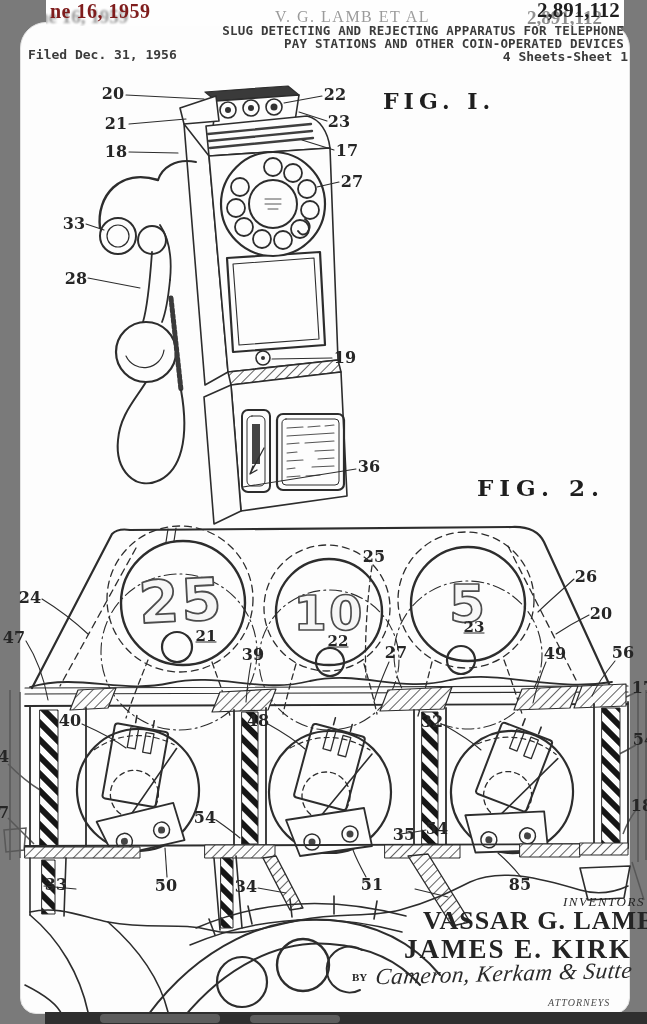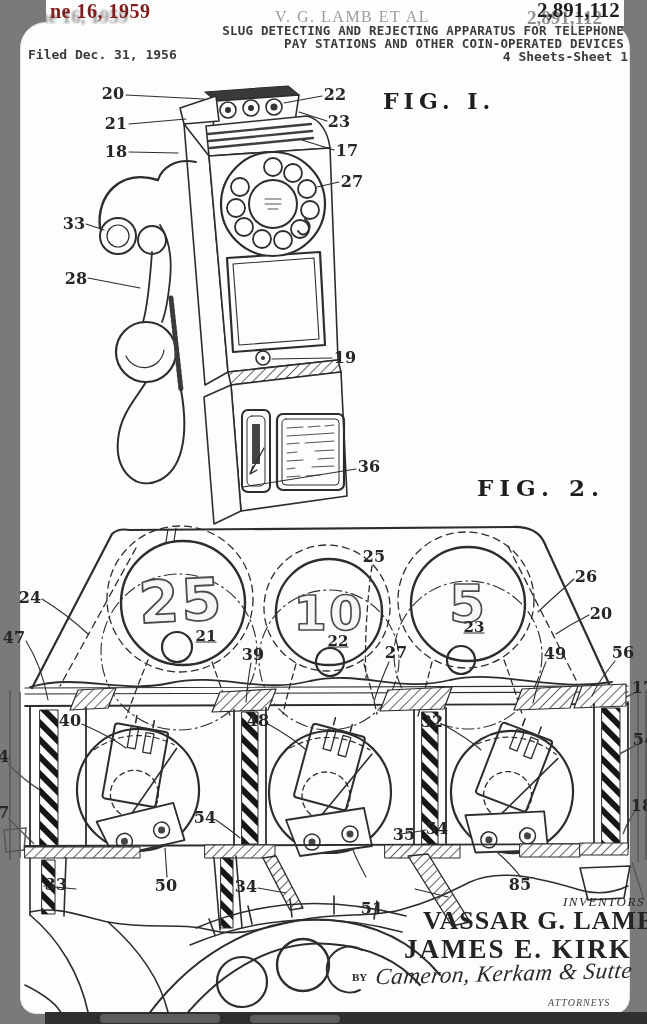--- a/index.html
+++ b/index.html
@@ -331,21 +331,21 @@
     <div class="ref" style="left: 70px; top: 721px;">40</div>
     <div class="ref" style="left: 258px; top: 721px;">48</div>
     <div class="ref" style="left: 432px; top: 722px;">32</div>
     <div class="ref" style="left: 205px; top: 818px;">54</div>
     <div class="ref" style="left: 437px; top: 829px;">54</div>
     <div class="ref" style="left: -2px; top: 757px;">54</div>
     <div class="ref" style="left: -2px; top: 813px;">37</div>
     <div class="ref" style="left: 32px; top: 885px; margin-left: 24px;">33</div>
     <div class="ref" style="left: 166px; top: 886px;">50</div>
     <div class="ref" style="left: 246px; top: 887px;">34</div>
-    <div class="ref" style="left: 372px; top: 885px; margin-top: 24px;">51</div>
+    <div class="ref" style="left: 372px; top: 885px;">51</div>
     <div class="ref" style="left: 404px; top: 835px;">35</div>
     <div class="ref" style="left: 520px; top: 885px;">85</div>
     <div class="ref" style="left: 643px; top: 688px;">17</div>
     <div class="ref" style="left: 644px; top: 740px;">54</div>
     <div class="ref" style="left: 642px; top: 806px;">18</div>
   </div>
 
 <div id="inventors-label" class="abs sig">INVENTORS</div>
 <div id="inventor-1" class="abs sig">VASSAR G. LAMB</div>
 <div id="inventor-2" class="abs sig">JAMES E. KIRK</div>

